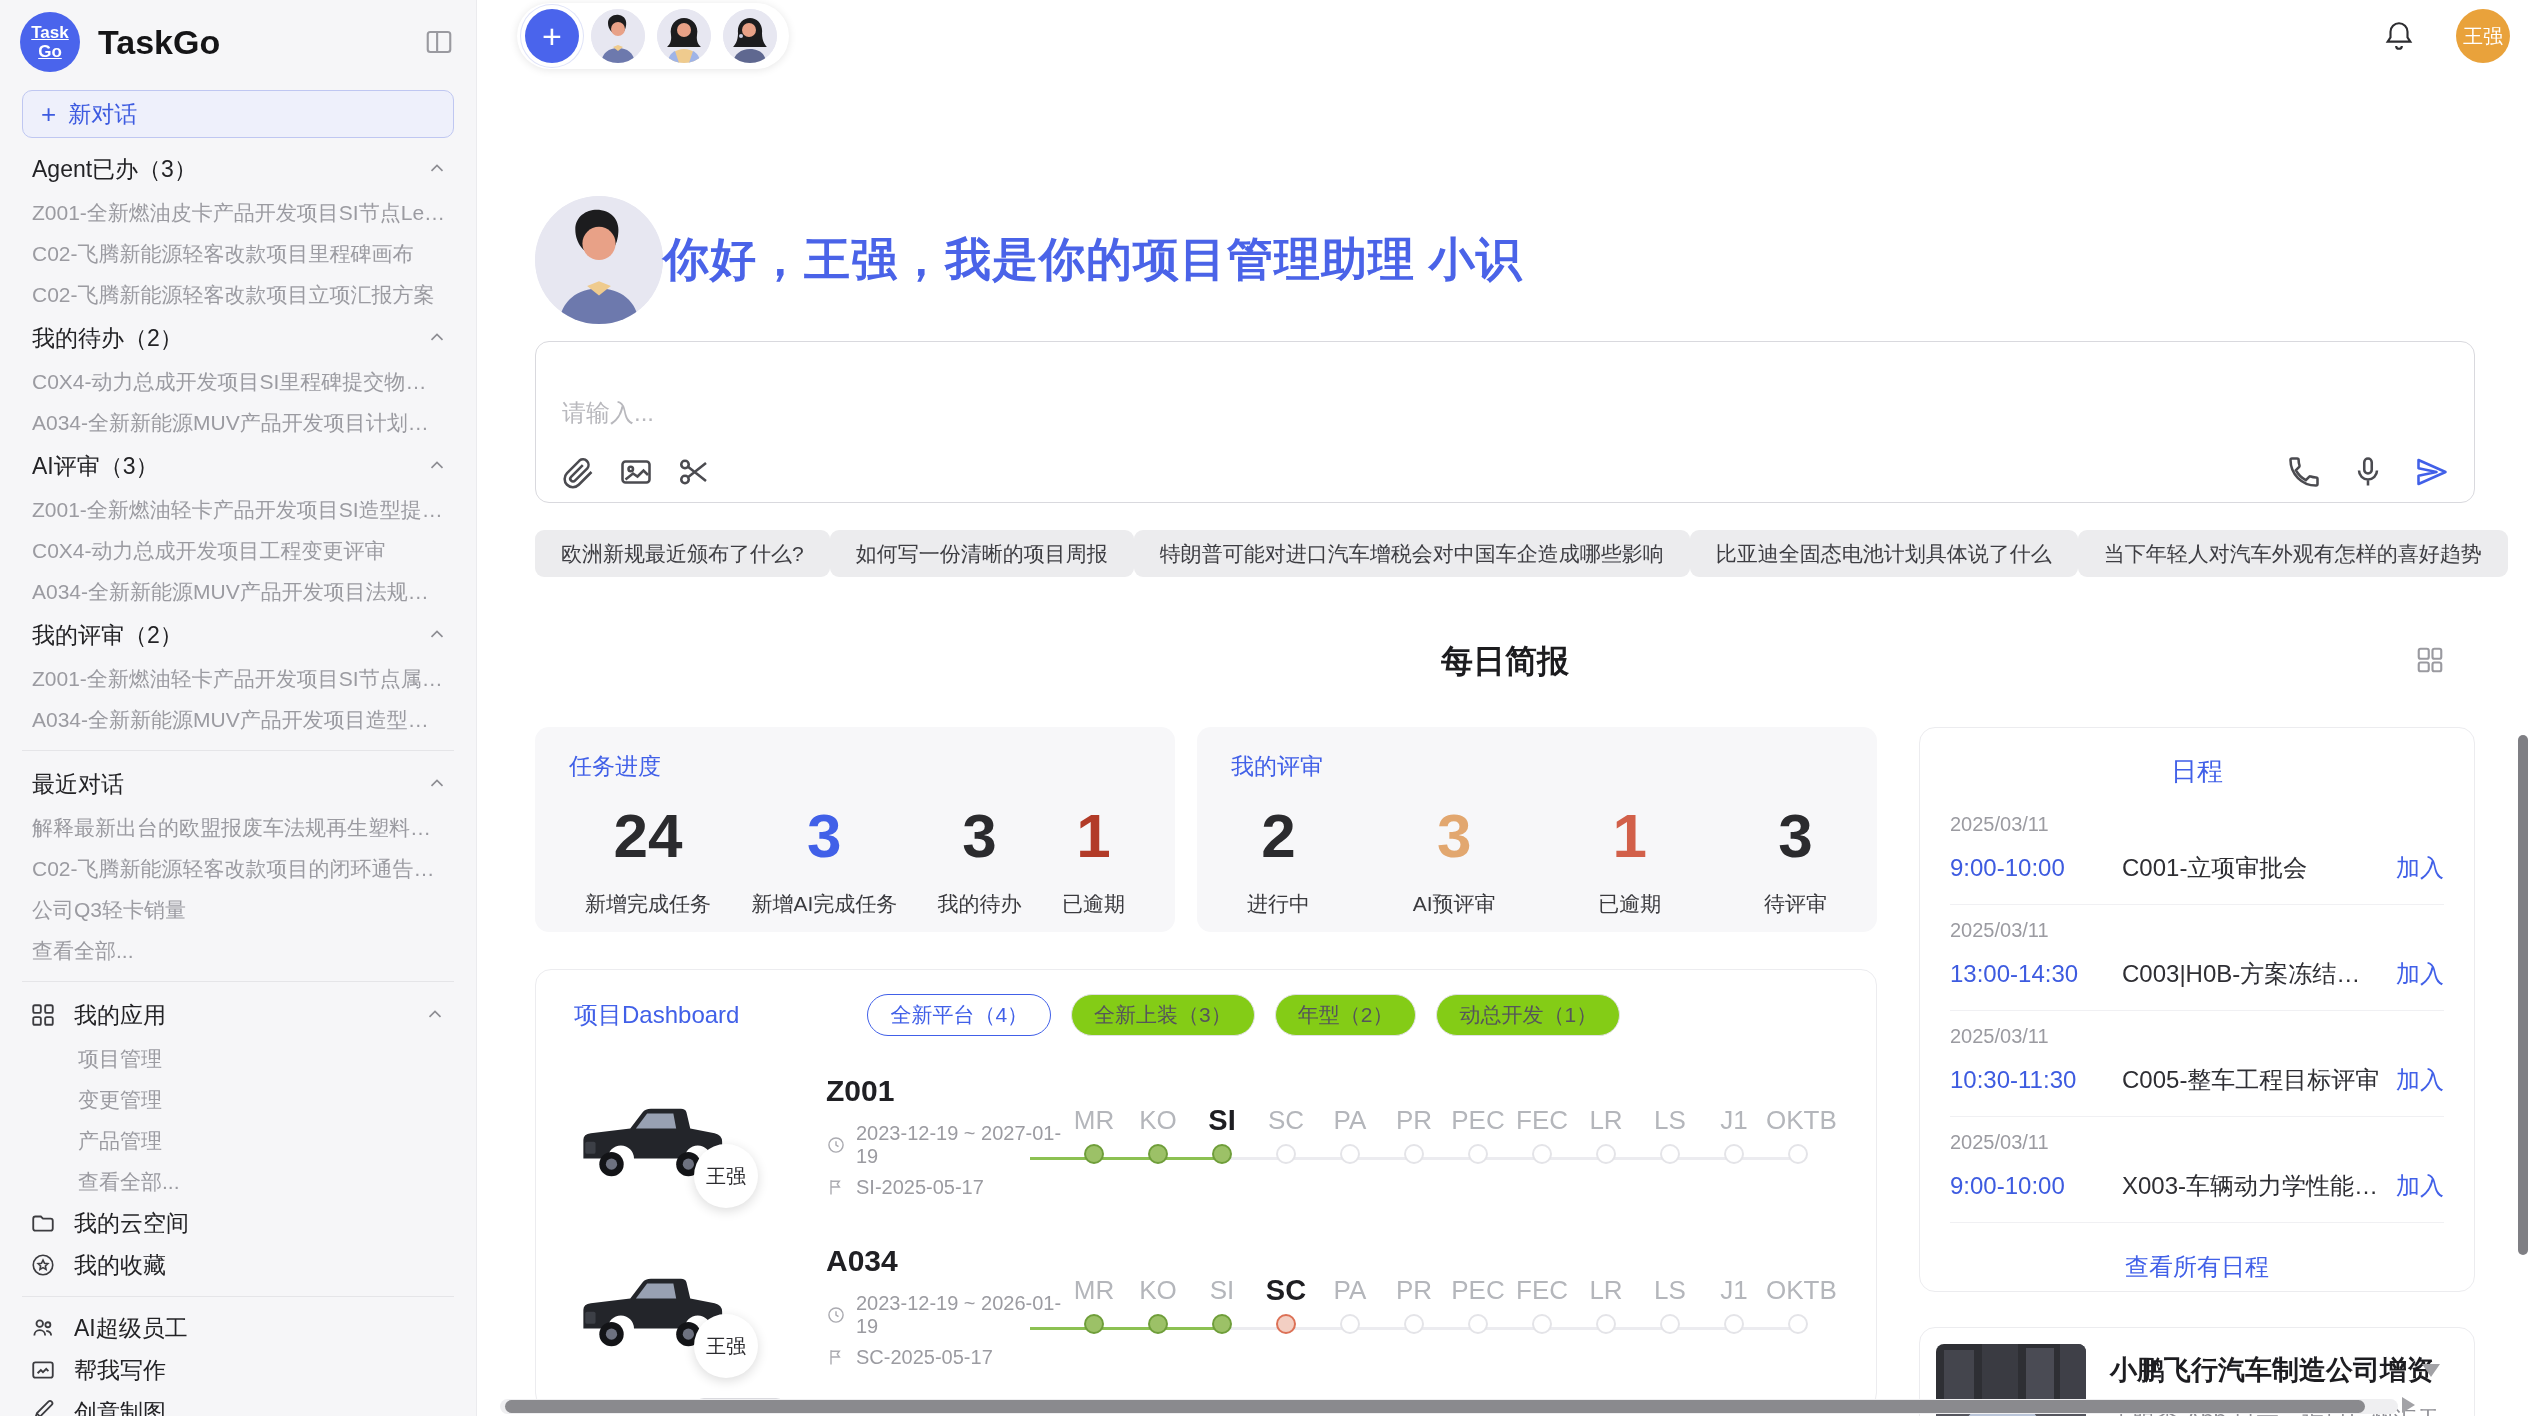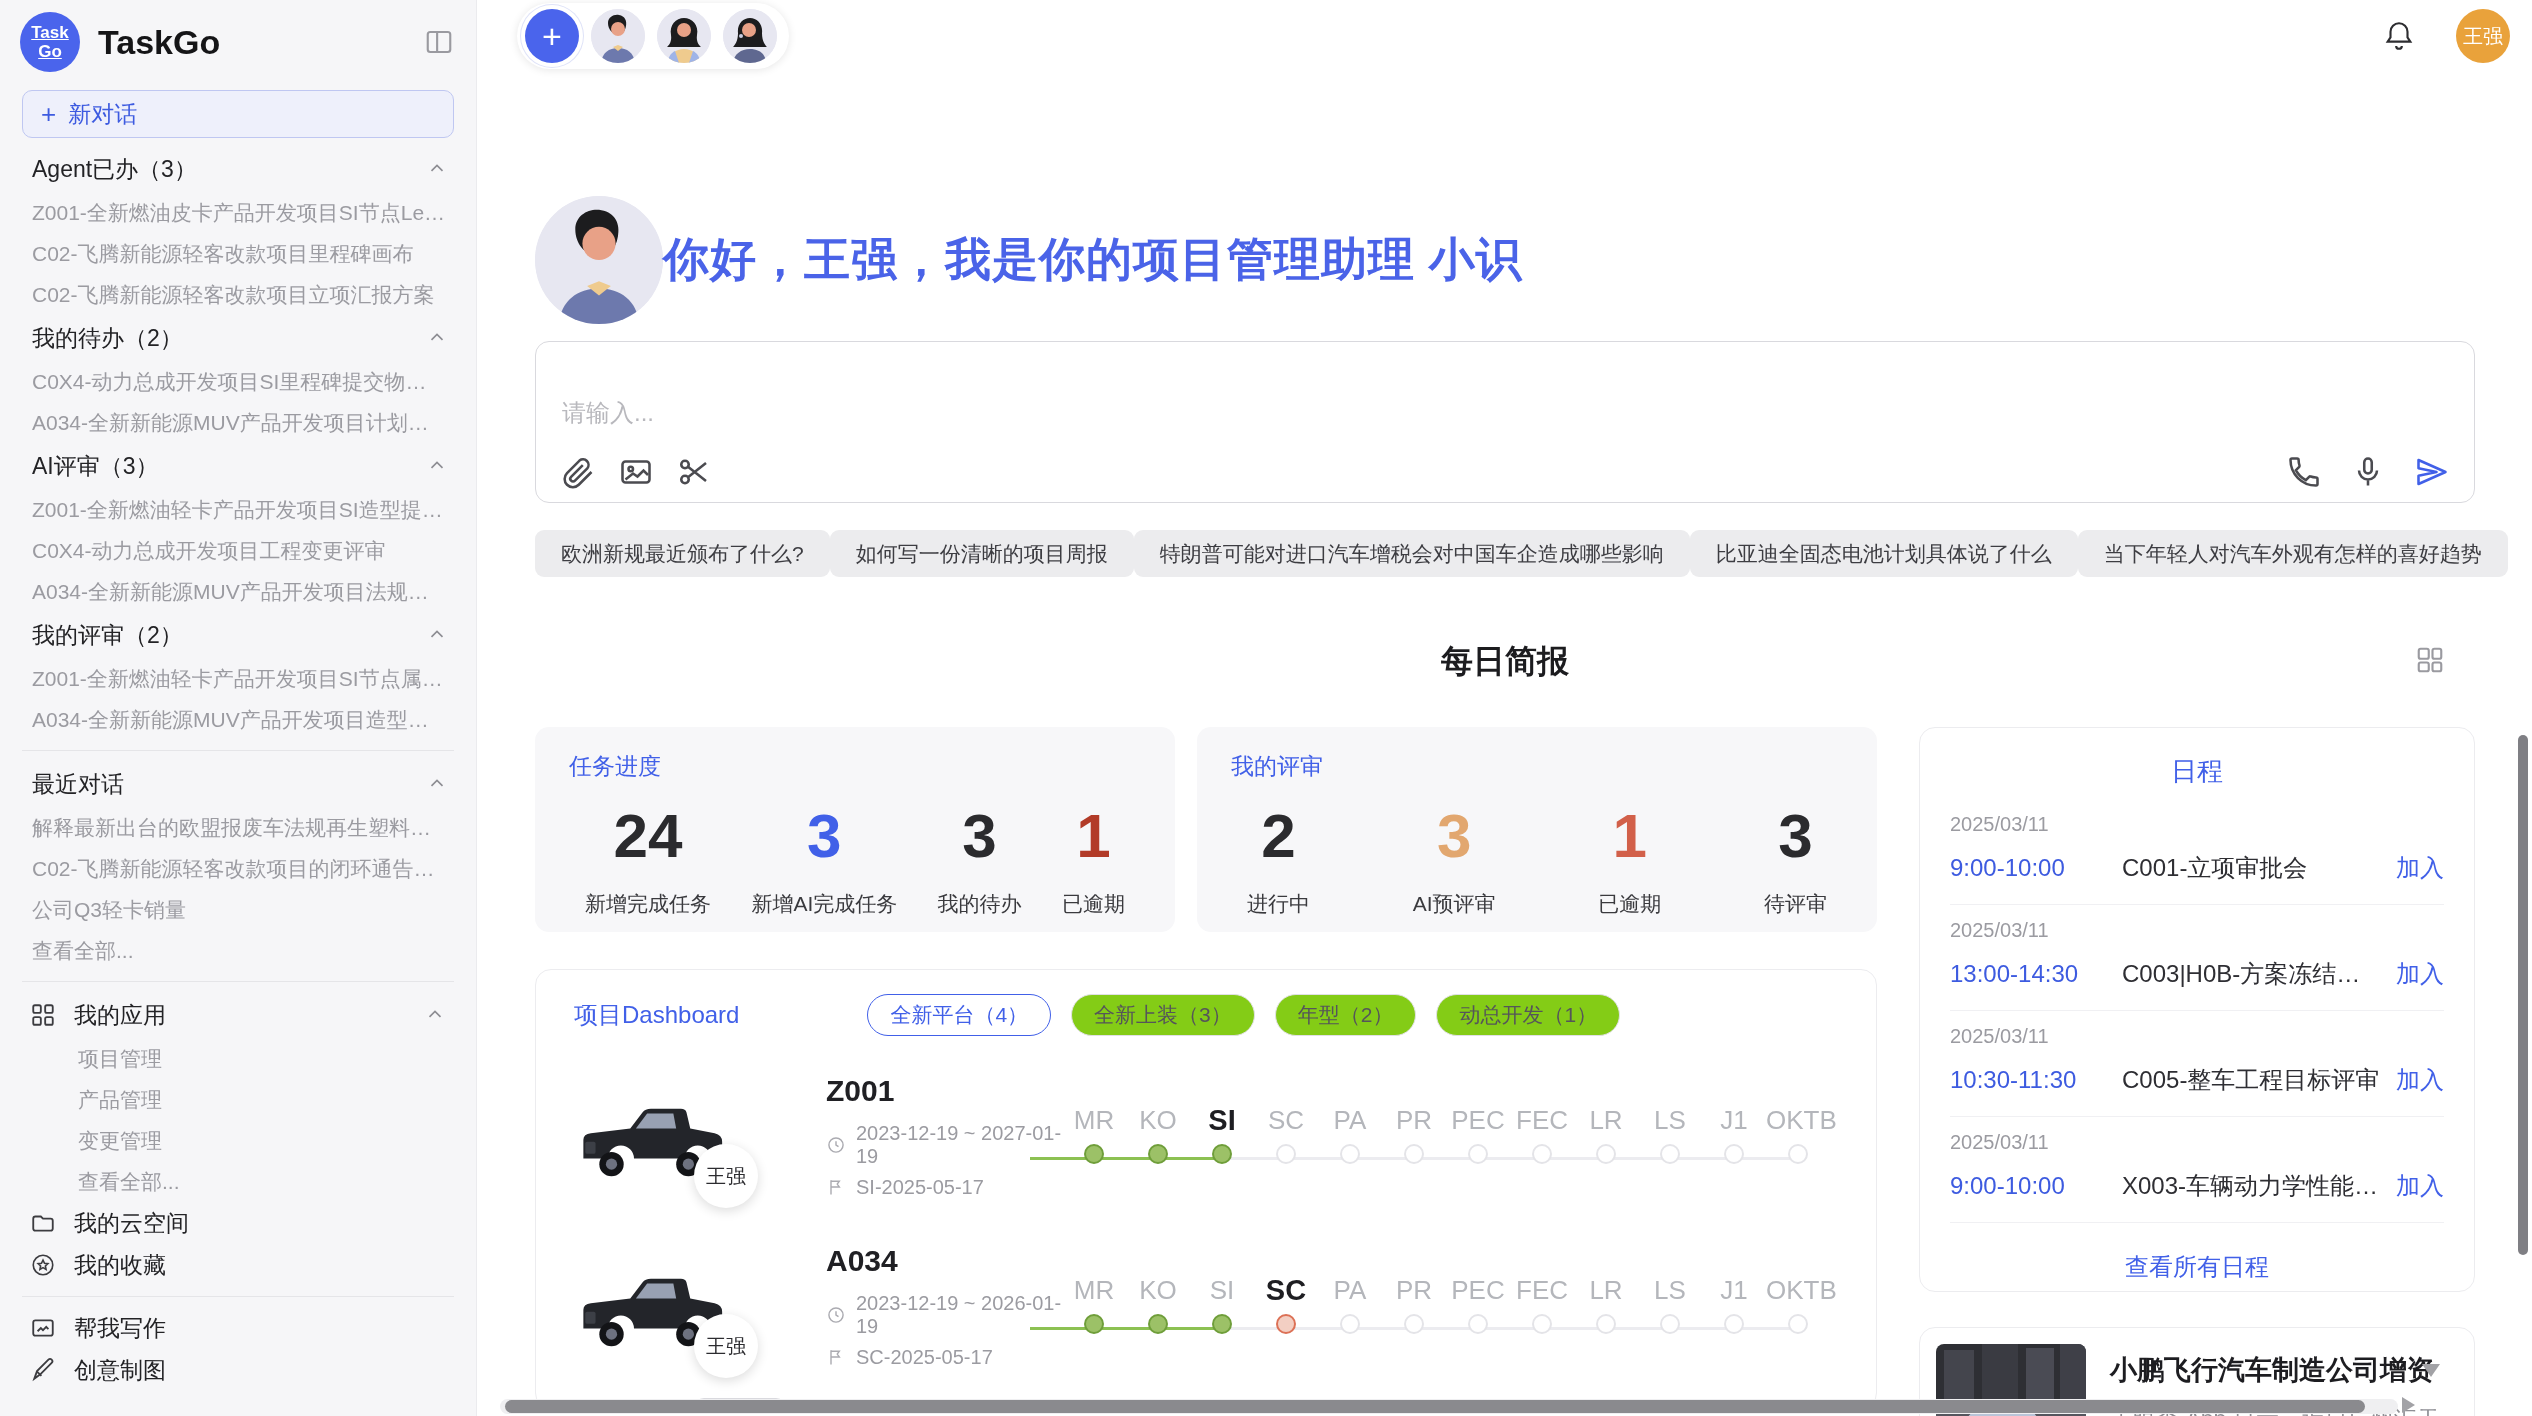--- a/index.html
+++ b/index.html
@@ -203,40 +203,49 @@
             <rect x="14" y="3" width="7" height="7" rx="1.5"></rect>
             <rect x="3" y="14" width="7" height="7" rx="1.5"></rect>
             <rect x="14" y="14" width="7" height="7" rx="1.5"></rect>
           </svg>
         <span class="grow">我的应用</span>
         <svg width="22" height="22" viewBox="0 0 24 24" fill="none" stroke="#8d8d93" stroke-width="1.8">
             <path d="M6 14l6-6 6 6"></path>
           </svg>
       </div>
       <div class="sub-item">项目管理</div>
+      <div class="sub-item">变更管理</div>
       <div class="sub-item">产品管理</div>
-      <div class="sub-item">变更管理</div>
       <div class="sub-item">查看全部...</div>
 
       <div class="icon-row">
         <svg width="26" height="26" viewBox="0 0 24 24" fill="none" stroke="currentColor" stroke-width="1.7">
             <path d="M3 8a2 2 0 0 1 2-2h5l2 2h7a2 2 0 0 1 2 2v7a2 2 0 0 1-2 2H5a2 2 0 0 1-2-2z"></path>
           </svg>
         <span>我的云空间</span>
       </div>
       <div class="icon-row">
         <svg width="26" height="26" viewBox="0 0 24 24" fill="none" stroke="currentColor" stroke-width="1.5">
             <circle cx="12" cy="12" r="9"></circle>
             <path d="M12 7.5l1.4 2.9 3.1.4-2.3 2.1.6 3.1-2.8-1.6-2.8 1.6.6-3.1-2.3-2.1 3.1-.4z"></path>
           </svg>
         <span>我的收藏</span>
       </div>
 
       <div class="sb-div"></div>
 
+      <div class="icon-row">
+        <svg width="26" height="26" viewBox="0 0 24 24" fill="none" stroke="currentColor" stroke-width="1.7">
+            <circle cx="9" cy="8" r="3"></circle>
+            <path d="M4 19c0-3 2.3-5 5-5s5 2 5 5"></path>
+            <circle cx="16.5" cy="9" r="2.3"></circle>
+            <path d="M15 14.6c2.6.3 4.5 2 4.5 4.4"></path>
+          </svg>
+        <span>AI超级员工</span>
+      </div>
       <div class="icon-row">
         <svg width="26" height="26" viewBox="0 0 24 24" fill="none" stroke="currentColor" stroke-width="1.7">
             <rect x="3" y="5" width="18" height="14" rx="2"></rect>
             <path d="M7 15l3-3 2 2 3-3 2 2"></path>
           </svg>
         <span>帮我写作</span>
       </div>
       <div class="icon-row">
         <svg width="26" height="26" viewBox="0 0 24 24" fill="none" stroke="currentColor" stroke-width="1.7">
             <path d="M4 20l2.5-7L17 2.5a2.1 2.1 0 0 1 3 3L9.5 16 4 20z"></path>

